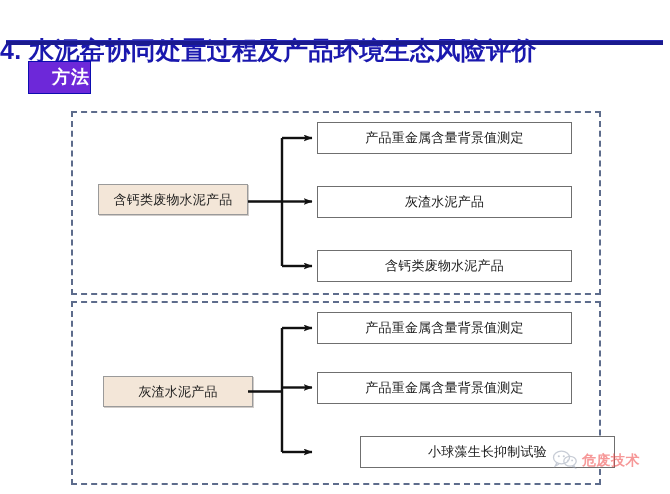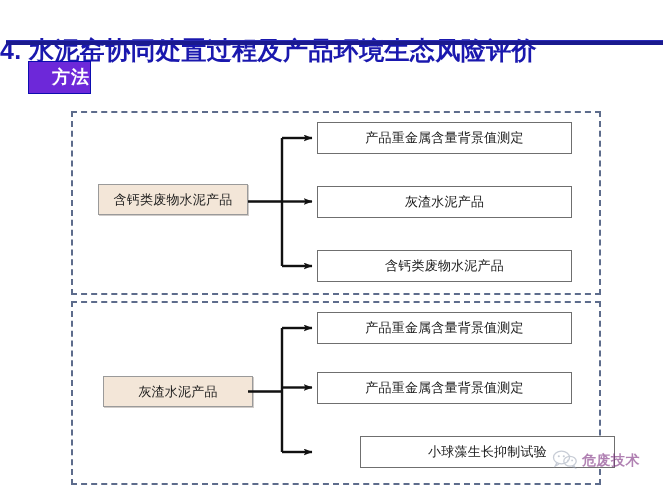--- a/index.html
+++ b/index.html
@@ -129,21 +129,21 @@
     top: 449px;
     display: flex;
     align-items: center;
     gap: 4px;
     opacity: 0.55;
   }
   #watermark .wm-text {
     font-family: Liberation Mono, monospace;
     font-size: 14px;
     font-weight: bold;
-    color: #701a75;
+    color: #ef4444;
     letter-spacing: 0.5px;
     white-space: nowrap;
   }
 </style>
 </head>
 <body>
 
 <div id="slide-title">4. 水泥窑协同处置过程及产品环境生态风险评价</div>
 
 <div id="title-rule"></div>

